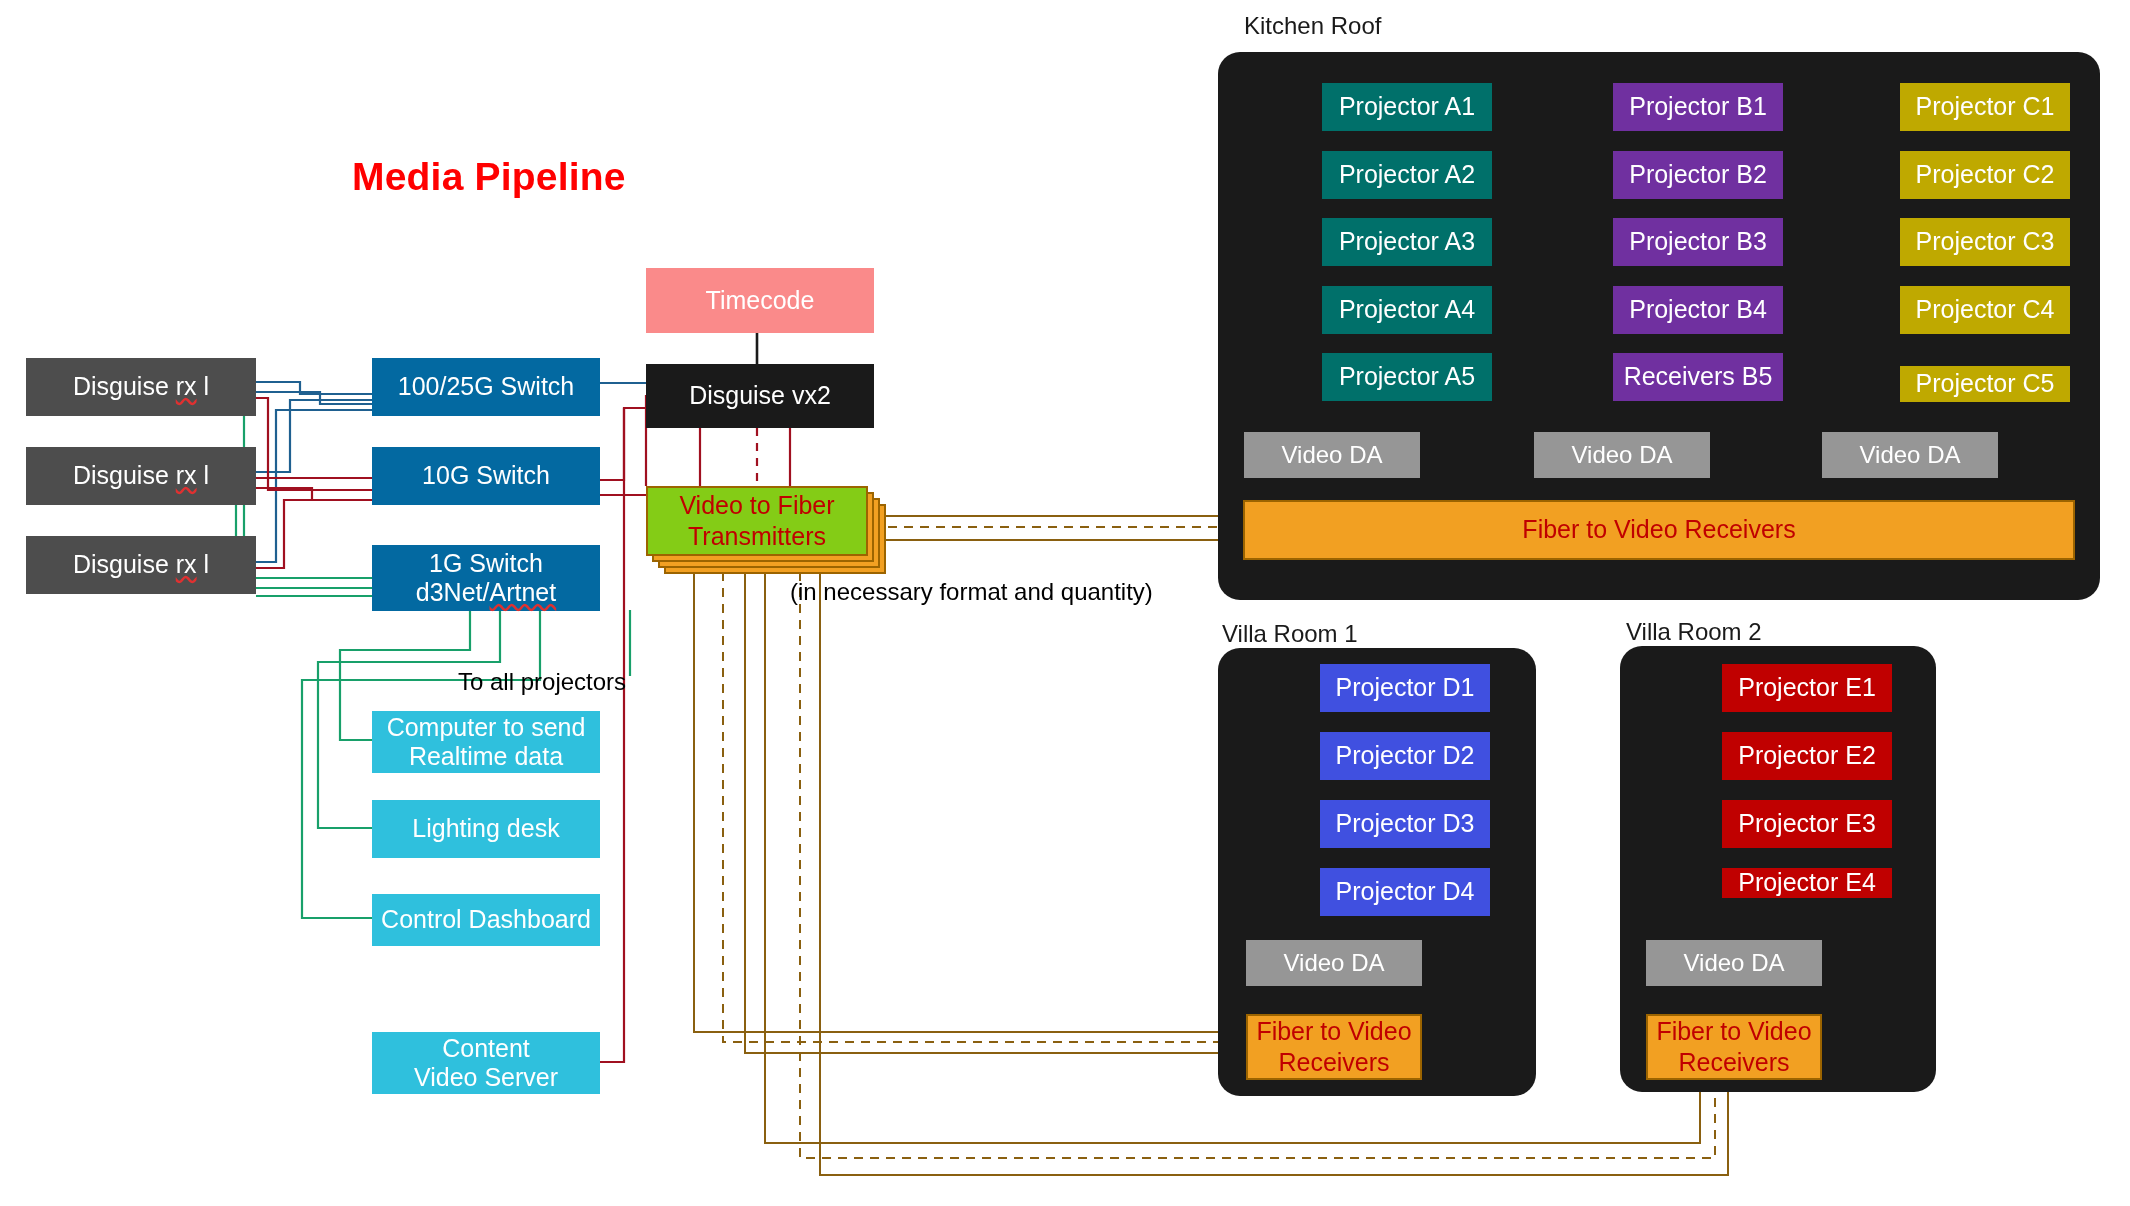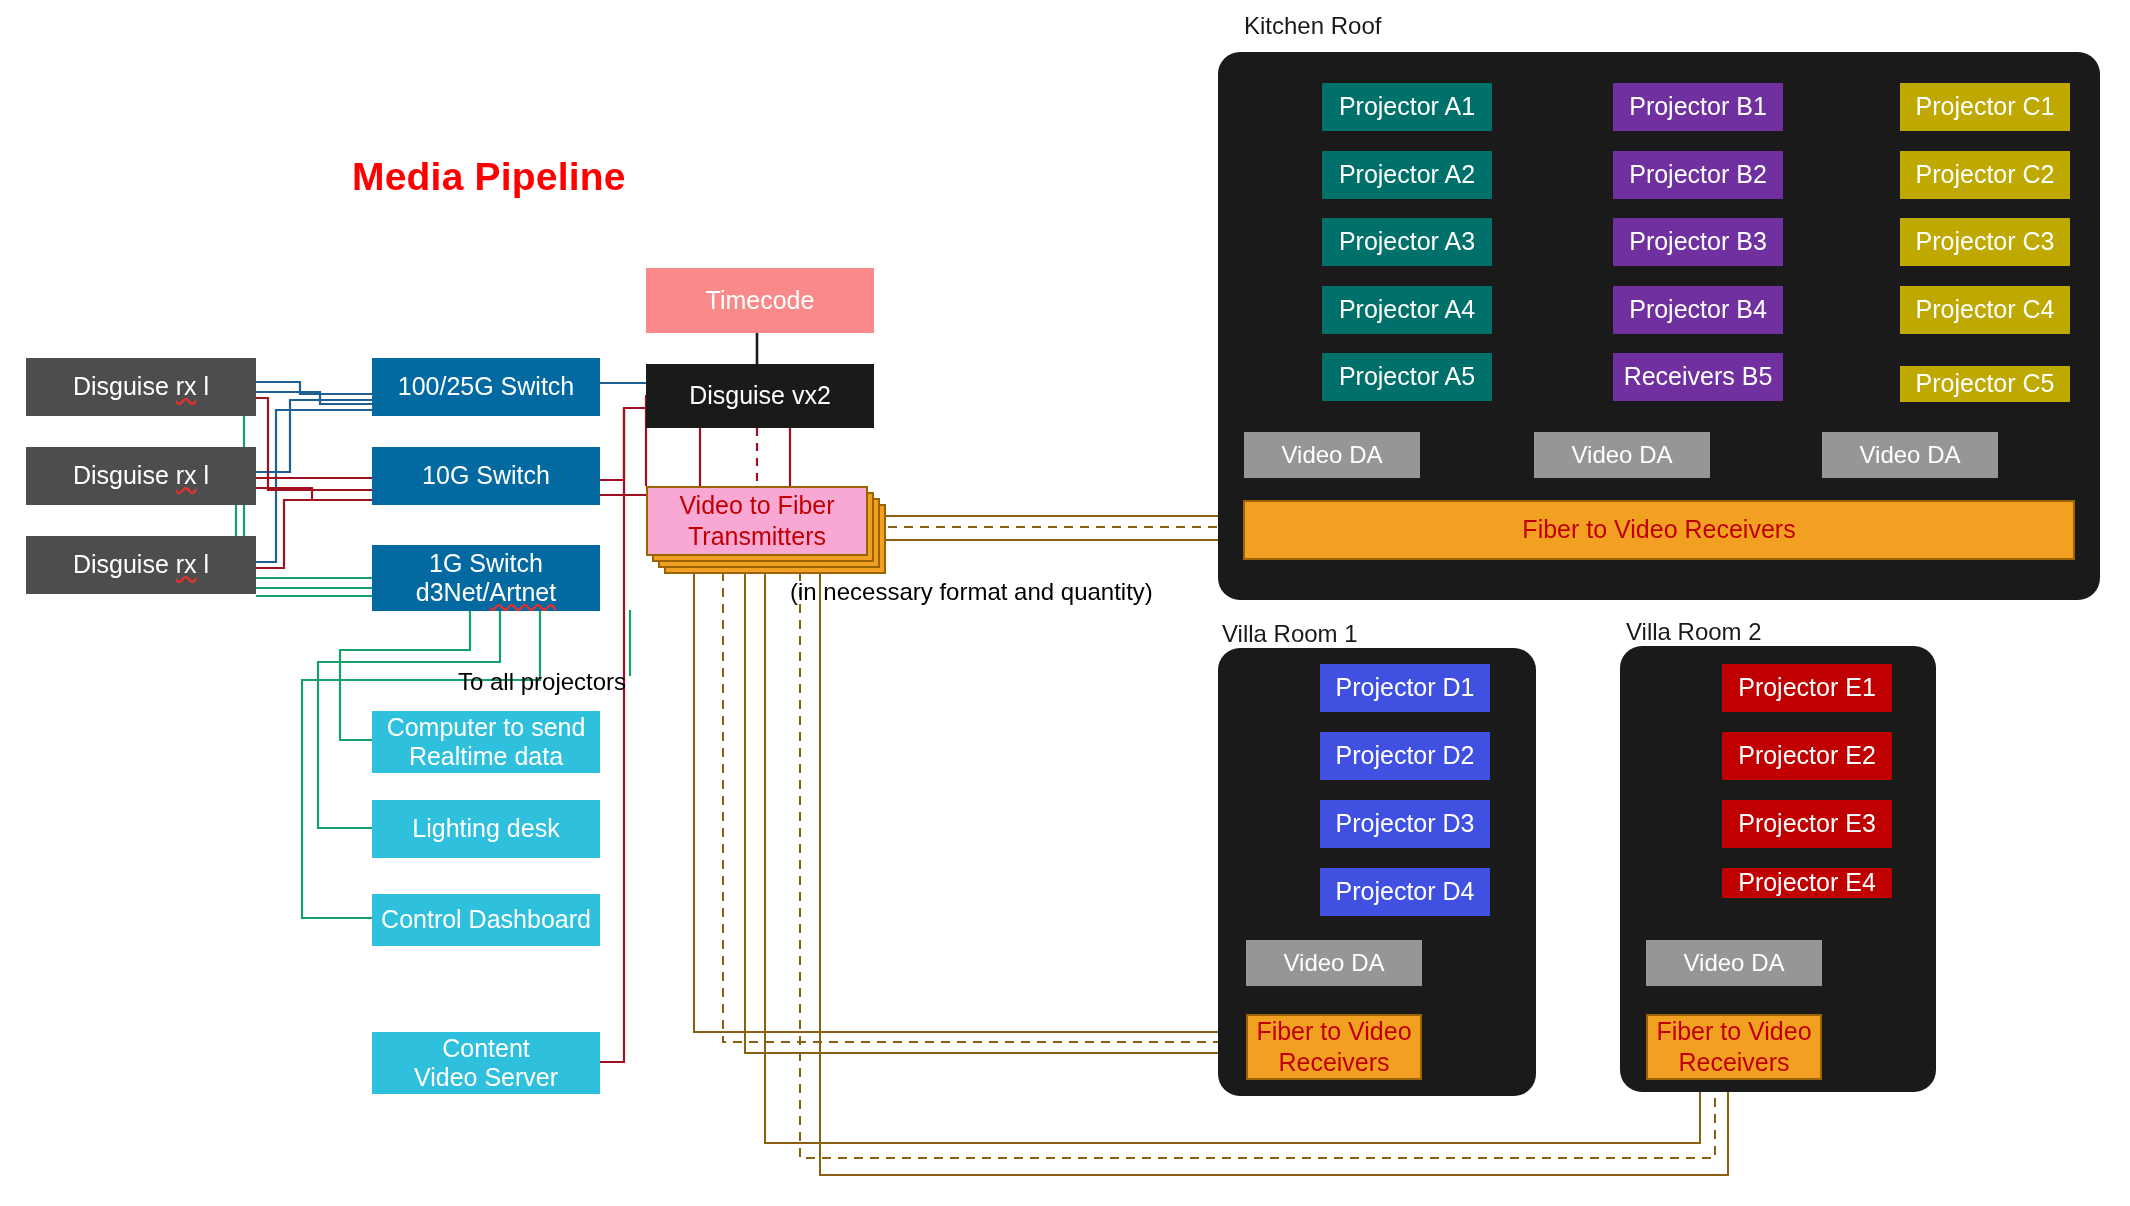--- a/index.html
+++ b/index.html
@@ -29,21 +29,21 @@
 
   .room{position:absolute;background:#1a1a1a;border-radius:22px;}
   .room-label{position:absolute;color:#1a1a1a;font-size:24px;}
 
   .orange-bar{position:absolute;background:#f2a022;border:2px solid #9c6400;
               display:flex;align-items:center;justify-content:center;
               color:#c00000;font-size:25px;text-align:center;line-height:1.25;box-sizing:border-box;}
 
   .stack{position:absolute;}
   .stack .layer{position:absolute;background:#f2a022;border:2px solid #9c6400;box-sizing:border-box;}
-  .stack .top{position:absolute;background:#f9a8d4;border:2px solid #9c6400;box-sizing:border-box;
+  .stack .top{position:absolute;background:#84cc16;border:2px solid #9c6400;box-sizing:border-box;
               display:flex;align-items:center;justify-content:center;text-align:center;
               color:#c00000;font-size:25px;line-height:1.25;}
 
   .note{position:absolute;color:#000000;font-size:24px;white-space:nowrap;}
   .squig{text-decoration:underline wavy #e03030;text-decoration-skip-ink:none;}
 </style>
 </head>
 <body>
 
 <div id="stage">

